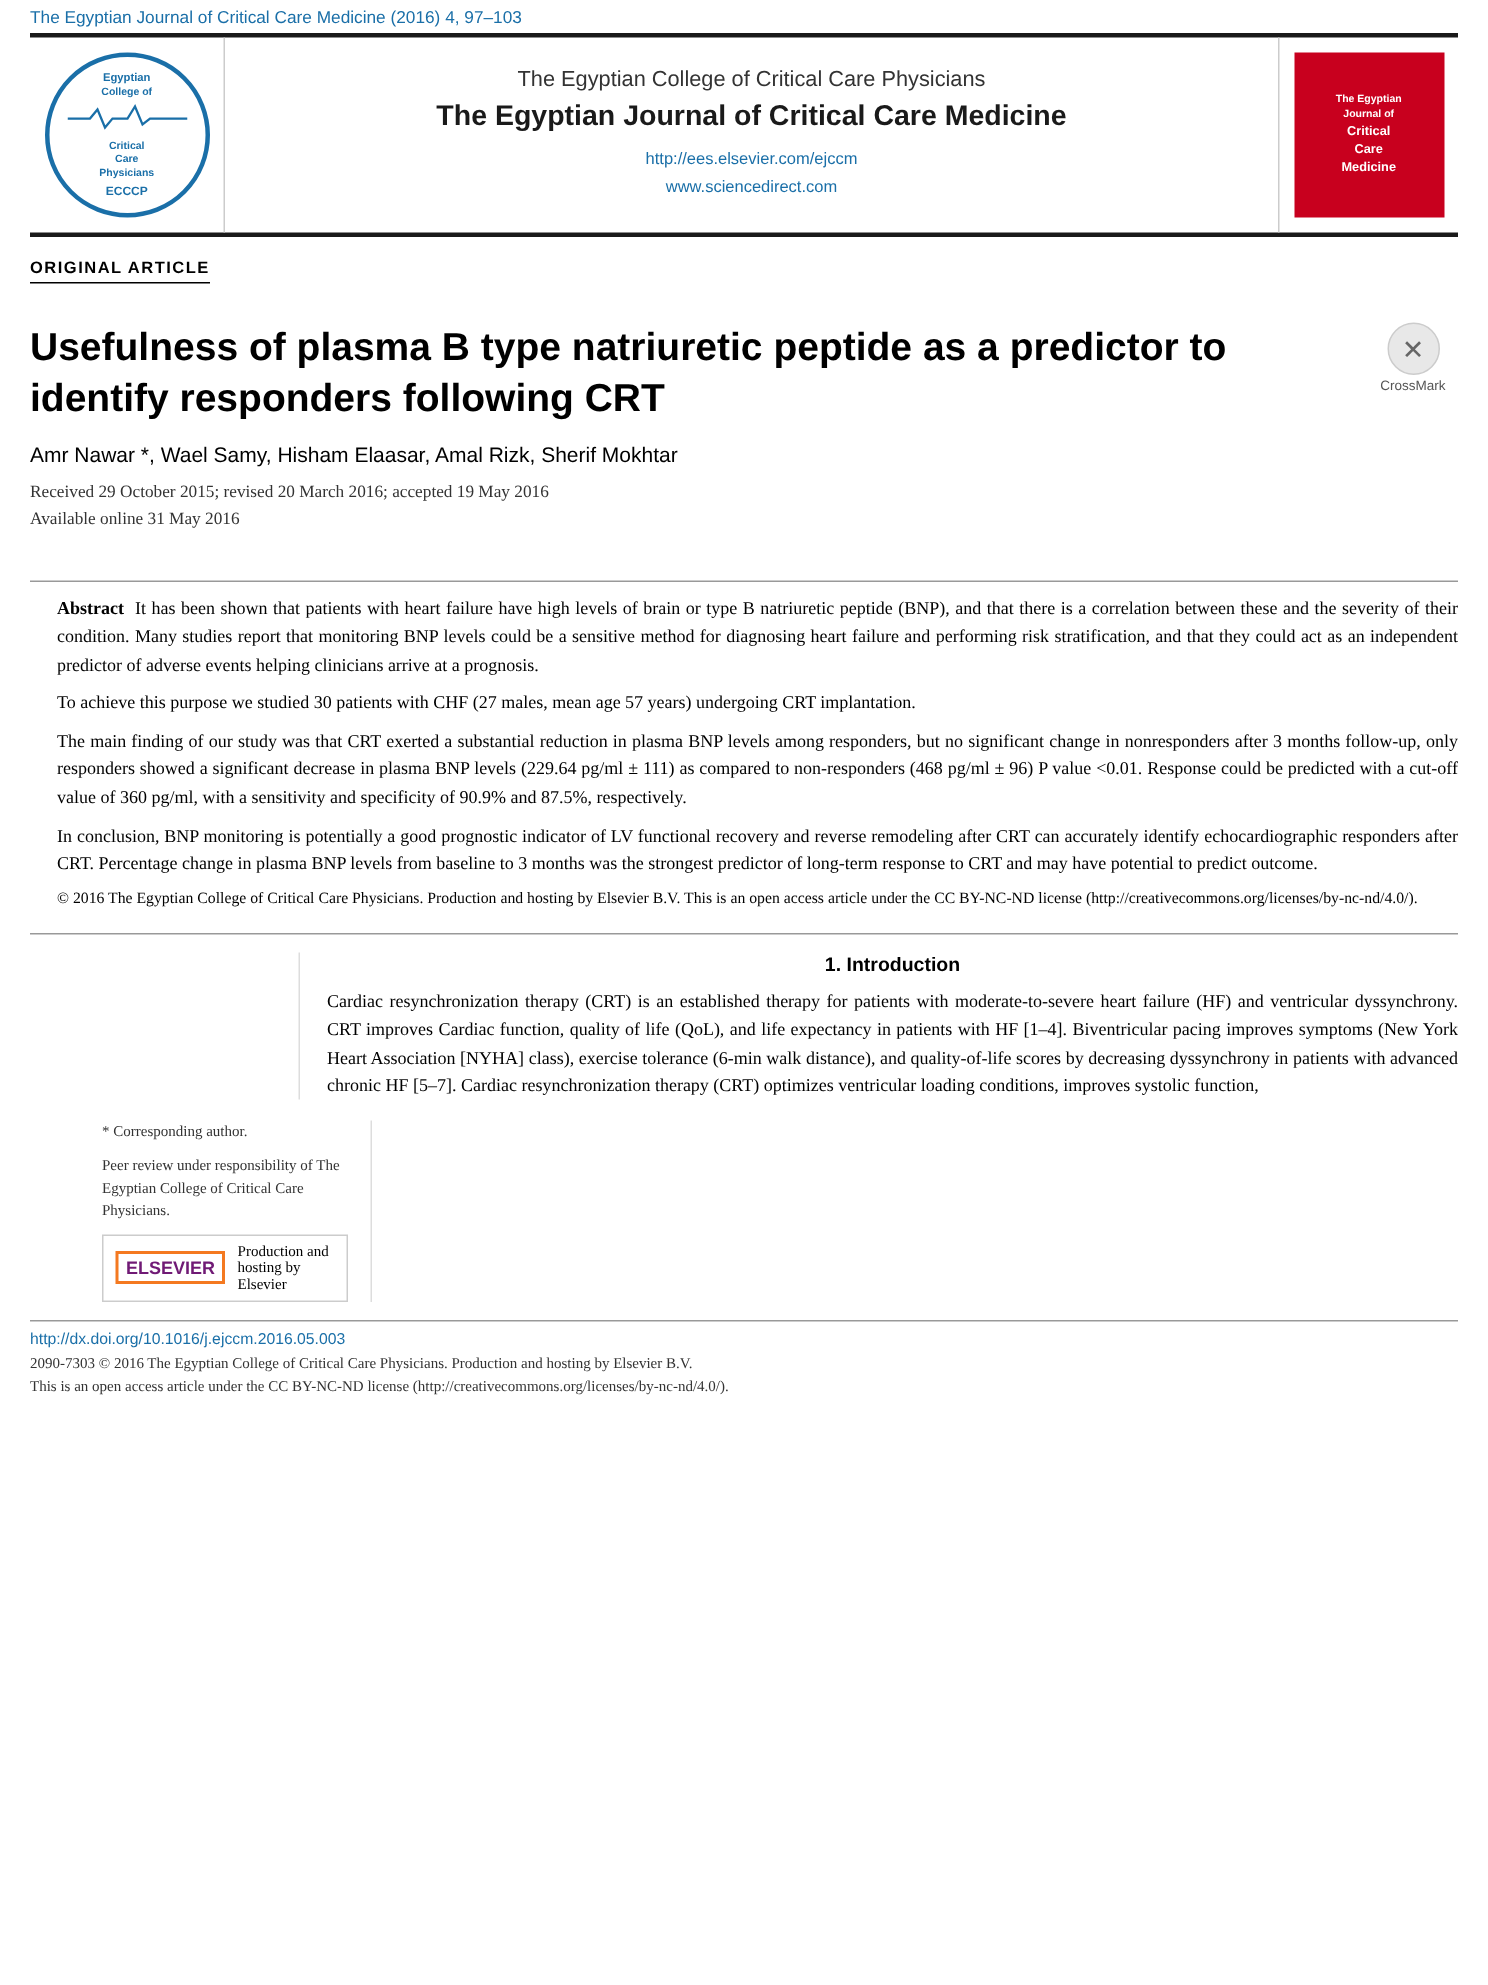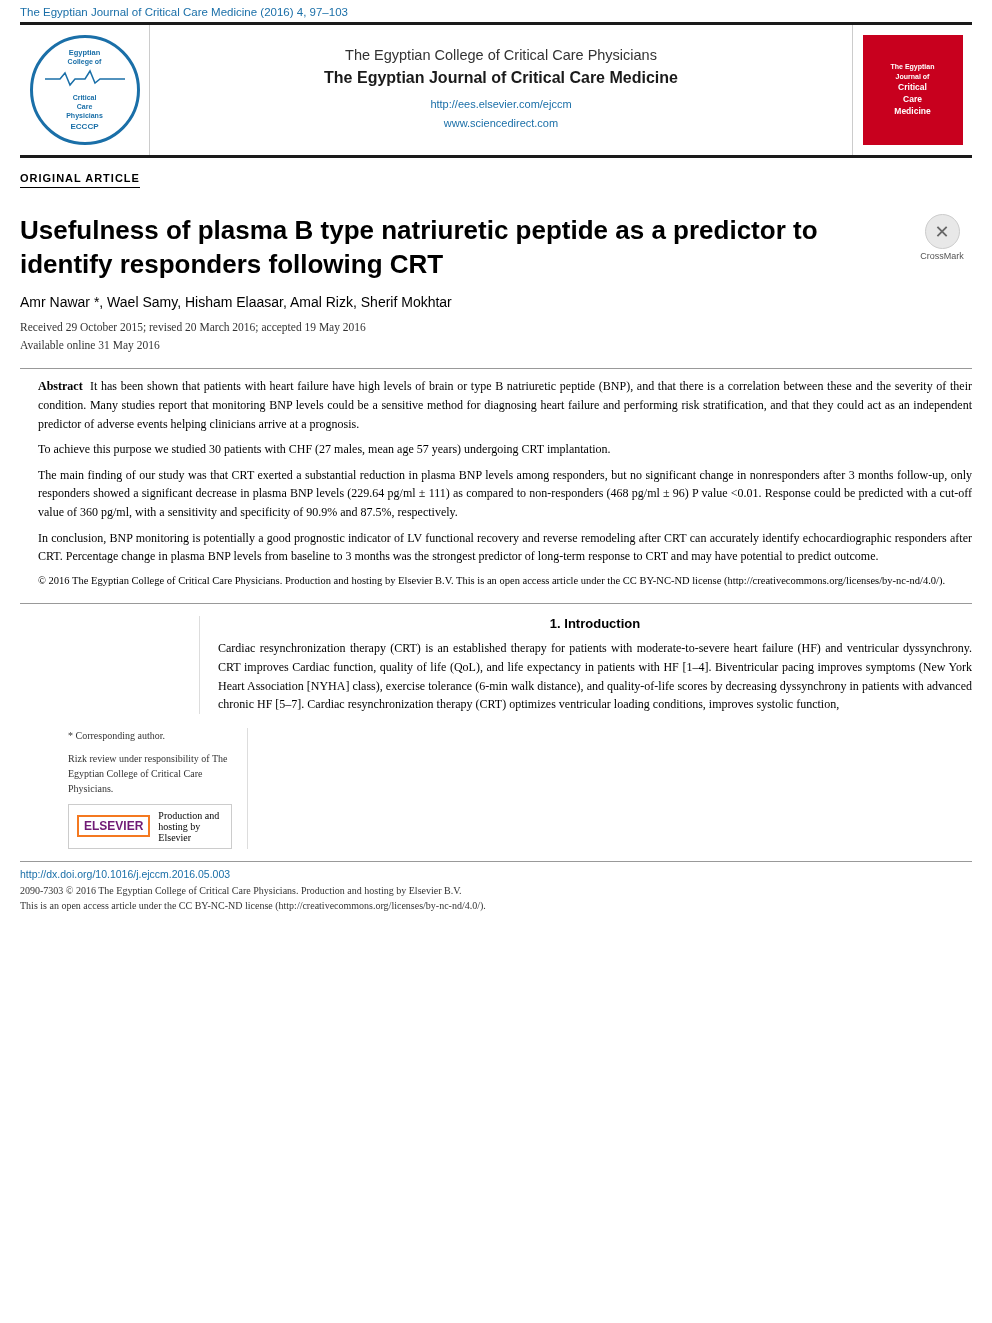--- a/index.html
+++ b/index.html
@@ -70,21 +70,21 @@
       padding: 10px 20px;
       text-align: center;
     }
     .header-center .institution {
       font-size: 14.5px;
       font-family: Arial, sans-serif;
       color: #333;
       margin-bottom: 6px;
     }
     .header-center .journal-title {
-      font-size: 16px;
+      font-size: 19px;
       font-weight: bold;
       font-family: Arial, sans-serif;
       color: #1a1a1a;
       margin-bottom: 8px;
     }
     .header-center .urls {
       font-size: 11px;
       color: #1a6fa8;
       line-height: 1.7;
       font-family: Arial, sans-serif;
@@ -171,21 +171,21 @@
     }
     .affiliation {
       font-style: italic;
       font-size: 12px;
       color: #333;
       margin-bottom: 8px;
     }
     .dates {
       font-size: 11.5px;
       color: #333;
-      margin-bottom: 14px;
+      margin-bottom: 32px;
       line-height: 1.6;
     }
     .divider-line {
       border: none;
       border-top: 1px solid #999;
       margin: 8px 0;
     }
     .two-column {
       display: flex;
       gap: 0;
@@ -386,21 +386,21 @@
         <div class="section-heading">1. Introduction</div>
         <div class="section-body">Cardiac resynchronization therapy (CRT) is an established therapy for patients with moderate-to-severe heart failure (HF) and ventricular dyssynchrony. CRT improves Cardiac function, quality of life (QoL), and life expectancy in patients with HF [1–4]. Biventricular pacing improves symptoms (New York Heart Association [NYHA] class), exercise tolerance (6-min walk distance), and quality-of-life scores by decreasing dyssynchrony in patients with advanced chronic HF [5–7]. Cardiac resynchronization therapy (CRT) optimizes ventricular loading conditions, improves systolic function,</div>
       </div>
     </div>
   </div>
 
   
   <div class="bottom-section">
     <div class="bottom-left">
       <p class="footnote-text">* Corresponding author.</p>
-      <p class="footnote-text">Rizk review under responsibility of The Egyptian College of Critical Care Physicians.</p>
+      <p class="footnote-text">Peer review under responsibility of The Egyptian College of Critical Care Physicians.</p>
       <div class="elsevier-box">
         <div class="elsevier-logo-text">ELSEVIER</div>
         <div style="font-size:10px;">Production and hosting by Elsevier</div>
       </div>
     </div>
     <div style="flex:1;padding-left:18px;">
     </div>
   </div>
 
   <div class="footer-bar">

